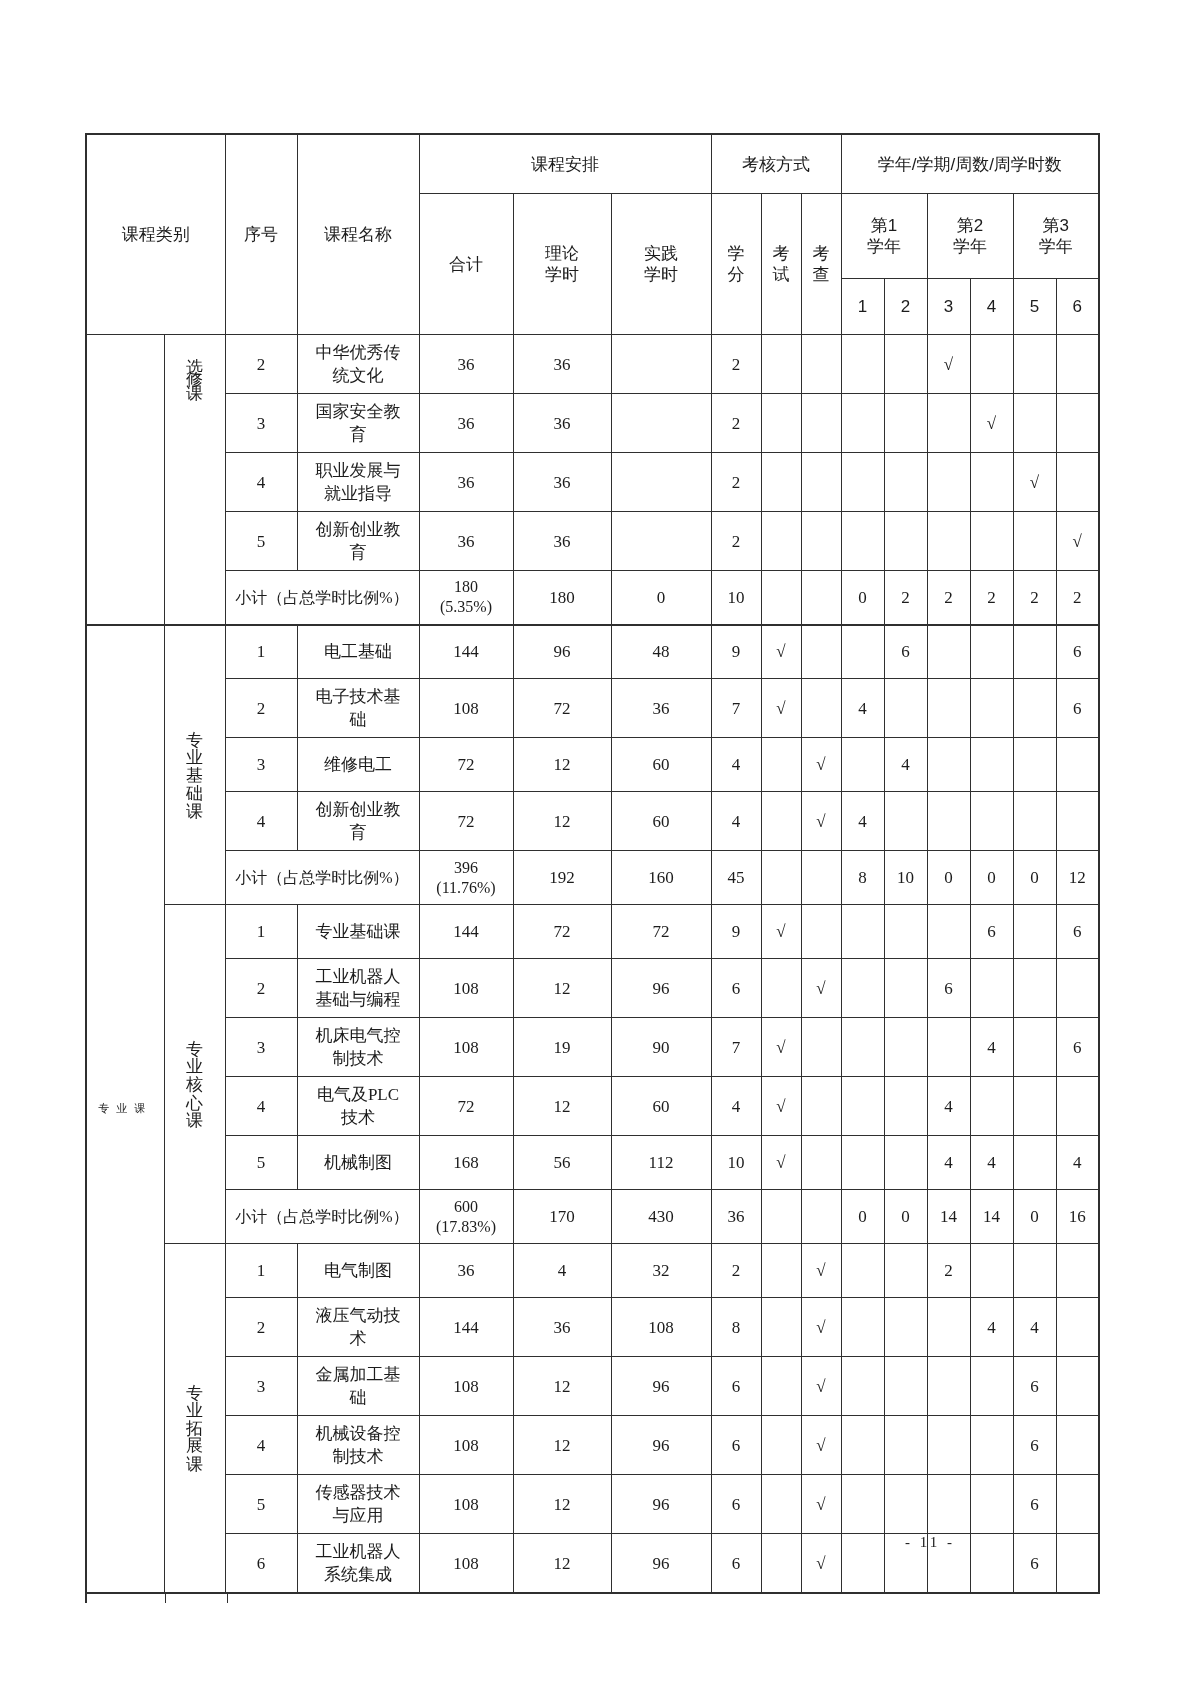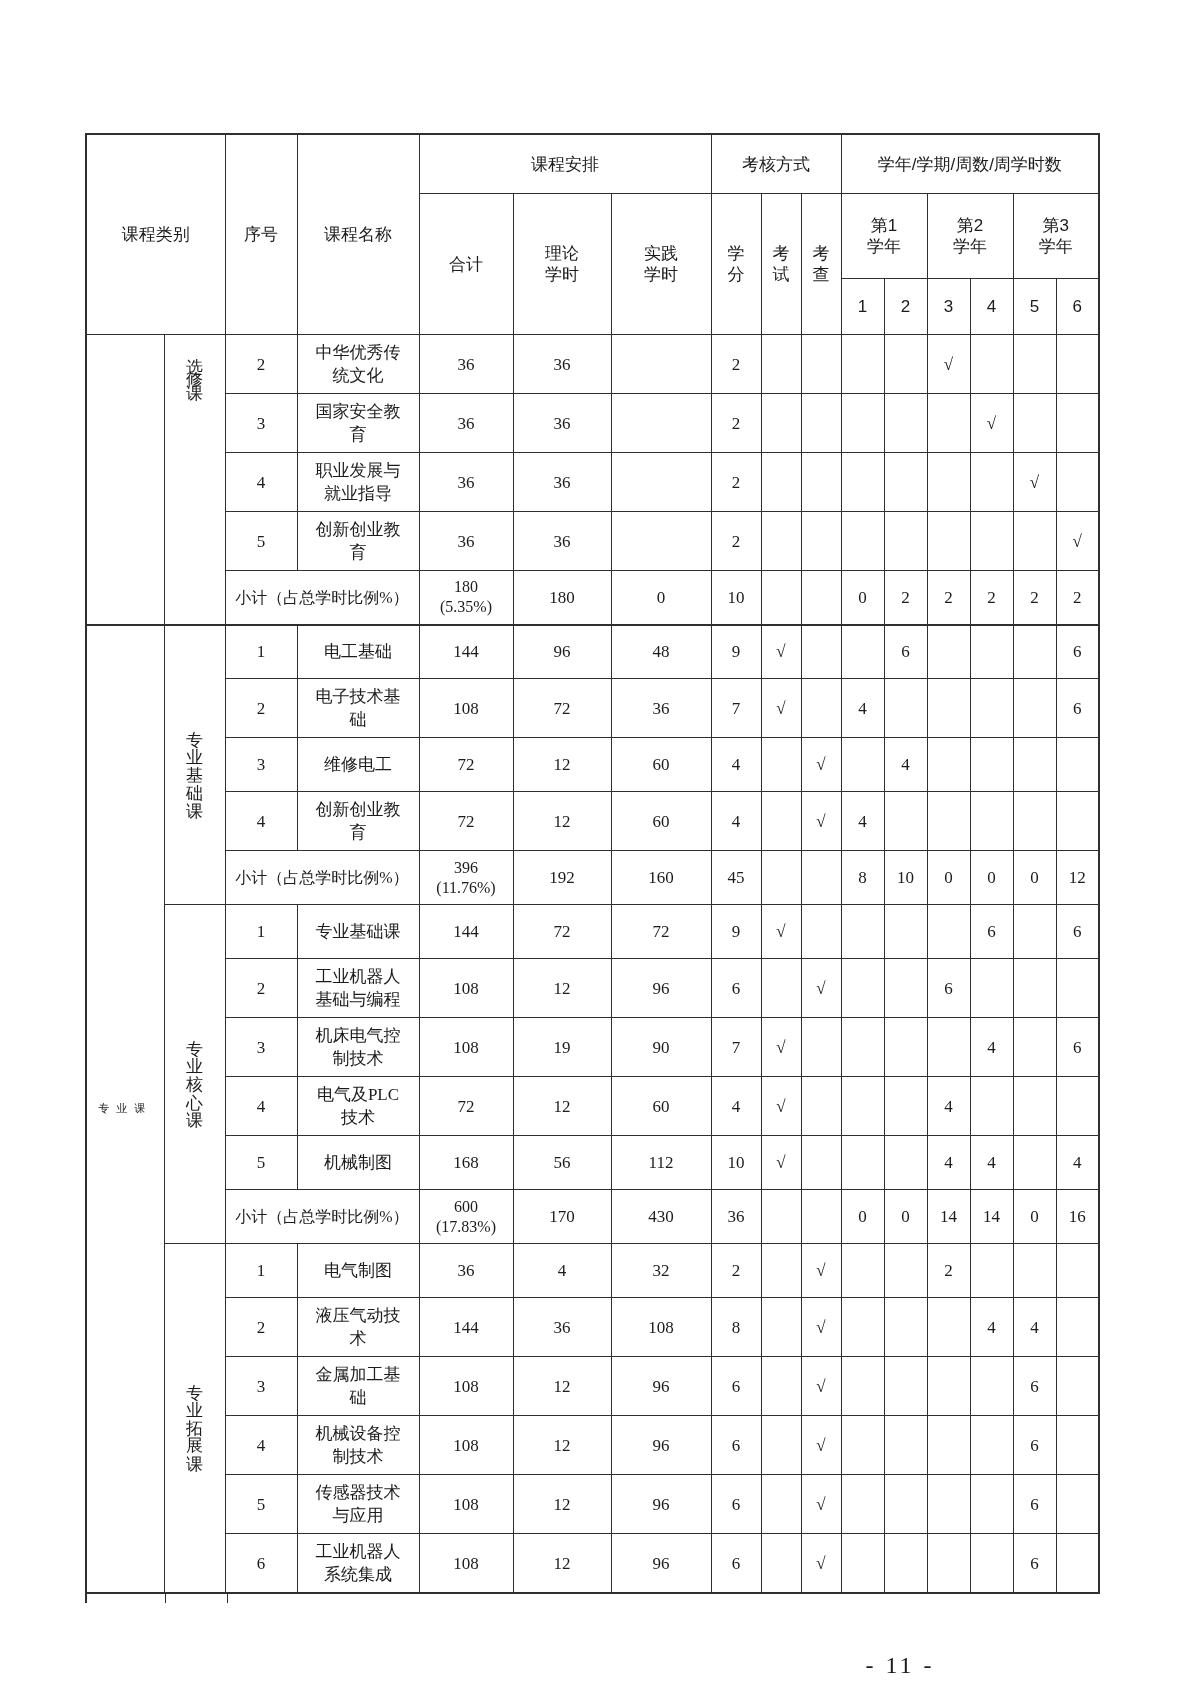--- a/index.html
+++ b/index.html
@@ -40,22 +40,22 @@
   }
   td.subcat-top{vertical-align:top;padding-top:10px;}
   td.subcat-top span.vert{letter-spacing:13px;}
   tr.group-start td{border-top:2px solid #2f2f2f;}
   .continuation{position:relative;width:1014px;height:9px;}
   .continuation i{position:absolute;top:0;height:9px;background:#2f2f2f;display:block;}
   .continuation .v1{left:0;width:2px;}
   .continuation .v2{left:80px;width:1px;}
   .continuation .v3{left:142px;width:1px;}
   .page-number{
-    position:absolute;left:845px;top:1652px;width:110px;
-    text-align:center;font-size:24px;letter-spacing:3px;
+    position:absolute;left:845px;top:1534px;width:110px;
+    text-align:right;font-size:15px;letter-spacing:3px;
   }
 </style>
 </head>
 <body>
 
 <div class="page">
   <div class="table-wrap">
     <table>
       <colgroup>
         <col style="width:78px">

